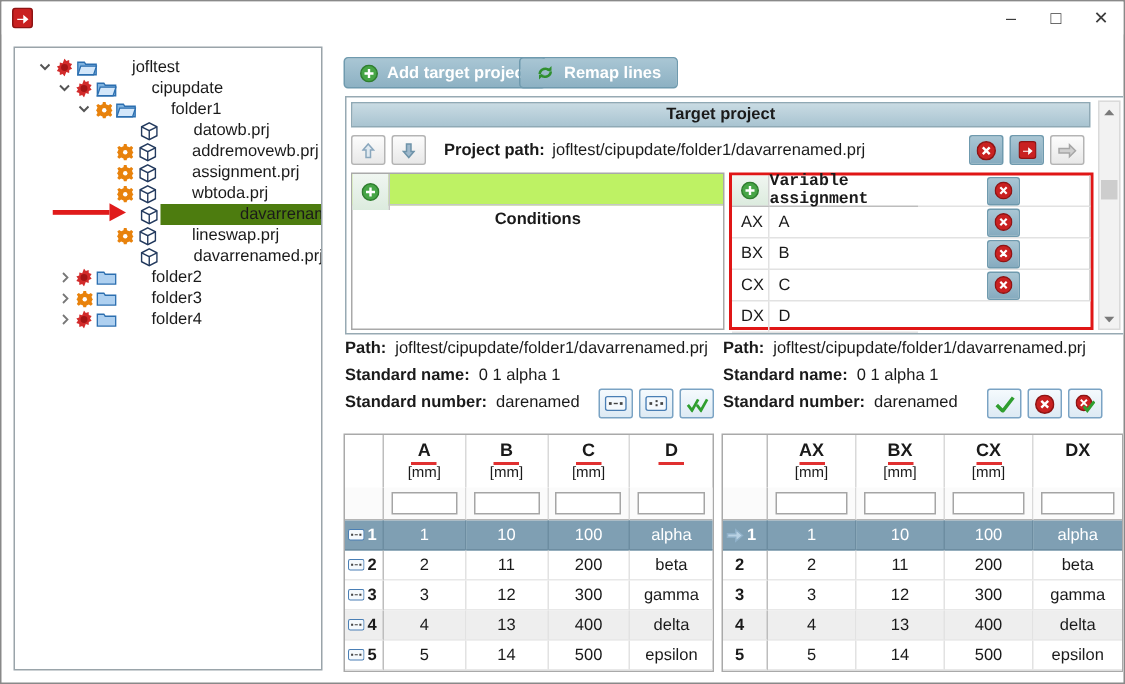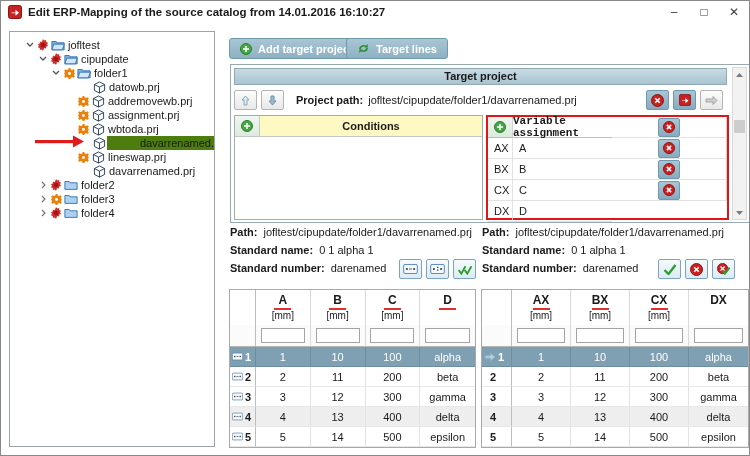--- a/index.html
+++ b/index.html
@@ -11,21 +11,21 @@
   .winctl{margin-left:auto;display:flex;height:22px;}
   .winbtn{width:30px;display:flex;align-items:center;justify-content:center;color:#3c3c3c;font-size:12px;cursor:default;}
 
   
   .tree{position:absolute;left:8px;top:30px;width:206px;height:416px;border:1px solid #9aa4aa;box-sizing:border-box;padding-top:6px;background:#fff;overflow:hidden;}
   .ti{display:flex;align-items:center;height:14px;white-space:nowrap;}
   .chev{width:12px;display:flex;align-items:center;justify-content:center;flex:0 0 12px;}
   .tic{width:14px;display:flex;align-items:center;justify-content:center;flex:0 0 14px;margin-right:1px;}
   .hl{display:flex;align-items:center;padding:0 4px 0 1px;height:14px;}
   .hl.selected{background:#4d7c0f;padding-left:32px;}
-  .tlabel{margin-left:1px;font-size:11px;}
+  .tlabel{margin-left:21px;font-size:11px;}
   .l0{padding-left:14px}.l1{padding-left:27px}.l2{padding-left:40px}
   .l3g{padding-left:66px}.l3{padding-left:82px}
   .red-arrow{position:absolute;left:34px;top:134px;}
 
   
   .btn-steel{position:absolute;display:flex;align-items:center;gap:6px;height:21px;padding:0 10px;background:linear-gradient(#a9c6d4,#8db1c3);border:1px solid #6f9aae;border-radius:3px;color:#fff;font-weight:bold;font-size:11px;cursor:default;box-sizing:border-box;}
 
   
   .panel{position:absolute;left:229px;top:63px;width:520px;height:159px;border:1px solid #97aab3;box-sizing:border-box;background:#fff;}
   .tp-header{position:absolute;left:3px;top:3px;width:493px;height:17px;background:linear-gradient(#c9dbe3,#a9c4d1);border:1px solid #8fa9b5;box-sizing:border-box;font-weight:bold;text-align:center;line-height:15px;font-size:11px;}
@@ -37,21 +37,21 @@
   .pathlbl b{margin-right:5px;}
   .rbtns{margin-left:auto;display:flex;}
 
   
   .vsb{position:absolute;right:2px;top:2px;width:15px;height:153px;background:#f2f2f2;border:1px solid #dadada;box-sizing:border-box;}
   .vsb .sarr{position:absolute;left:0;width:13px;height:13px;display:flex;align-items:center;justify-content:center;}
   .vsb .thumb{position:absolute;left:1px;width:11px;top:52px;height:13px;background:#cdcdcd;}
 
   
   .conds{position:absolute;left:3px;top:50px;width:249px;bottom:2px;border:1px solid #a9a9a9;box-sizing:border-box;background:#fff;}
-  .phd{display:flex;height:20px;border-bottom:1px solid #c6c6c6;background:#fef9c3;}
+  .phd{display:flex;height:20px;border-bottom:1px solid #c6c6c6;background:#bef264;flex-direction:column;}
   .pluscell{width:24px;flex:0 0 24px;border-right:1px solid #c6c6c6;display:flex;align-items:center;justify-content:center;background:linear-gradient(#f0f6f1,#dcebde);}
   .phd .ptitle{flex:1;display:flex;align-items:center;justify-content:center;font-weight:bold;}
   .vars{position:absolute;left:255px;top:50px;width:243px;bottom:2px;border:2px solid #e01616;box-sizing:border-box;background:#fff;}
   .vgrid{display:grid;grid-template-columns:25px 99px 1fr;grid-auto-rows:21px;}
   .vgrid .vh{font-weight:bold;display:flex;align-items:center;justify-content:center;border-bottom:1px solid #bdbdbd;border-right:1px solid #d2d2d2;height:20px;}
   .vgrid .vc{display:flex;align-items:center;padding-left:6px;border-bottom:1px solid #e2e2e2;border-right:1px solid #e2e2e2;}
   .vgrid .vx{display:flex;align-items:center;justify-content:center;border-bottom:1px solid #e2e2e2;border-right:1px solid #d2d2d2;}
   .delbtn{width:20px;height:17px;background:linear-gradient(#a9c6d4,#86abbf);border:1px solid #6f9aae;border-radius:2px;display:flex;align-items:center;justify-content:center;}
 
   
@@ -81,21 +81,20 @@
 </head>
 <body>
 
 <div class="window">
 
   <div class="titlebar">
     <svg width="14" height="14" viewBox="0 0 14 14">
         <rect x="0.5" y="0.5" width="13" height="13" rx="2" fill="#c92121" stroke="#8e1414"></rect>
         <path d="M3.5 7.5h4V4.8L11 7.8 7.5 10.8V8.3h-4z" fill="#fff"></path>
       </svg>
-    <span class="title">Edit ERP-Mapping of the source catalog from 14.01.2016 16:10:27</span>
     <div class="winctl">
       <span class="winbtn">–</span>
       <span class="winbtn">□</span>
       <span class="winbtn">✕</span>
     </div>
   </div>
 
   <div class="tree">
     <div class="ti l0">
       <span class="chev">
@@ -341,21 +340,21 @@
       </svg>
     <span>Add target project</span>
   </div>
   <div class="btn-steel" style="left:345px;top:37px;">
     <svg width="13" height="13" viewBox="0 0 14 14">
         <path d="M3 8a4.2 4.2 0 0 1 7.4-2.4" fill="none" stroke="#2f8f2f" stroke-width="1.8"></path>
         <path d="M11.5 2.2v3.4H8.1z" fill="#2f8f2f"></path>
         <path d="M11 6a4.2 4.2 0 0 1-7.4 2.4" fill="none" stroke="#2f8f2f" stroke-width="1.8"></path>
         <path d="M2.5 11.8V8.4h3.4z" fill="#2f8f2f"></path>
       </svg>
-    <span>Target lines</span>
+    <span>Remap lines</span>
   </div>
 
   <div class="panel">
     <div class="tp-header">Target project</div>
 
     <div class="prow">
       <div class="sqbtn">
           <svg width="9" height="11" viewBox="0 0 9 11">
             <path d="M4.5 1L8 5H6v5H3V5H1z" fill="#dfe9f0" stroke="#8aa7bd"></path>
           </svg>

